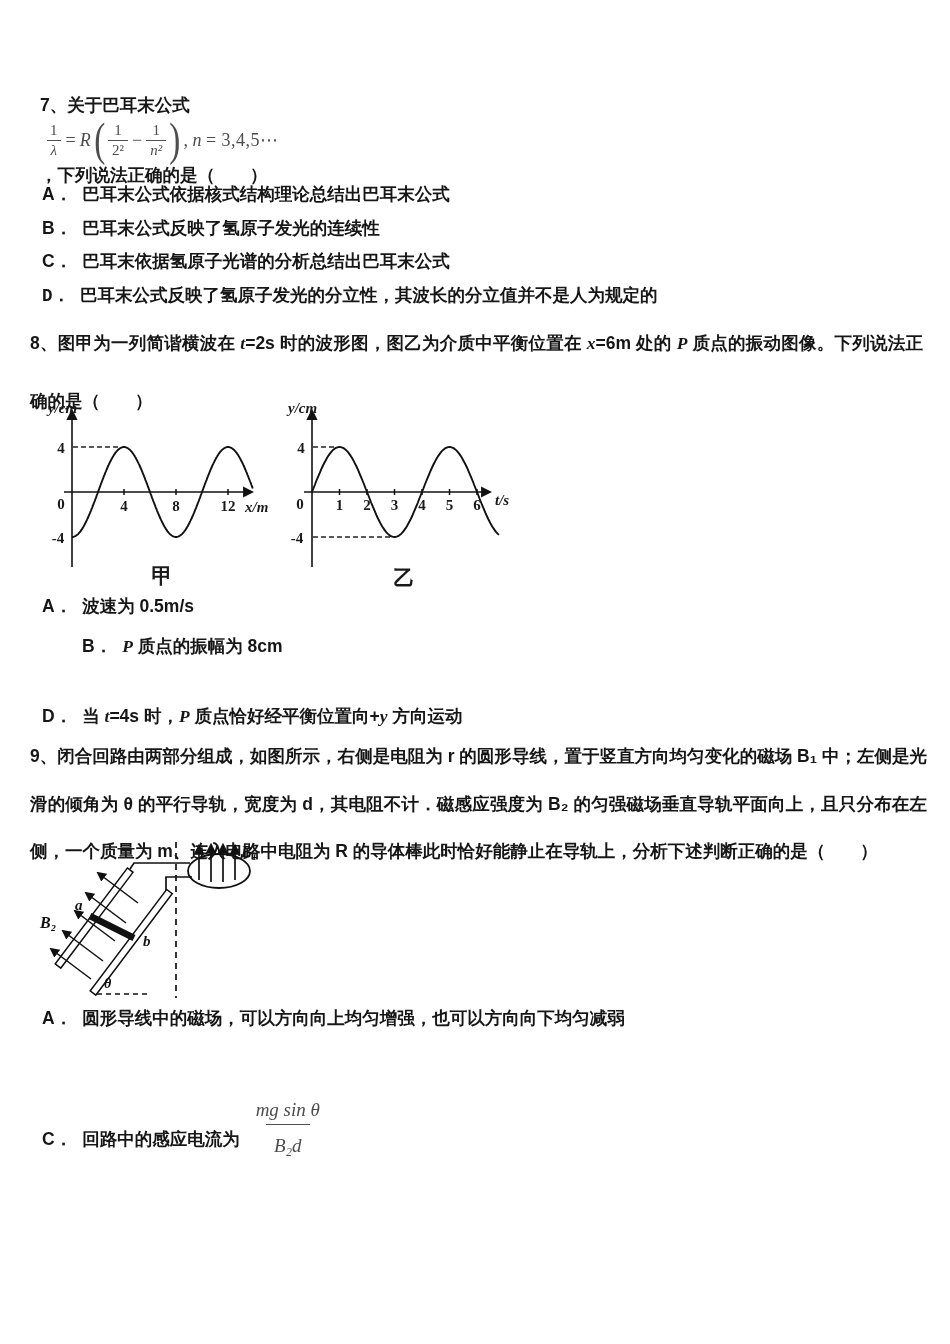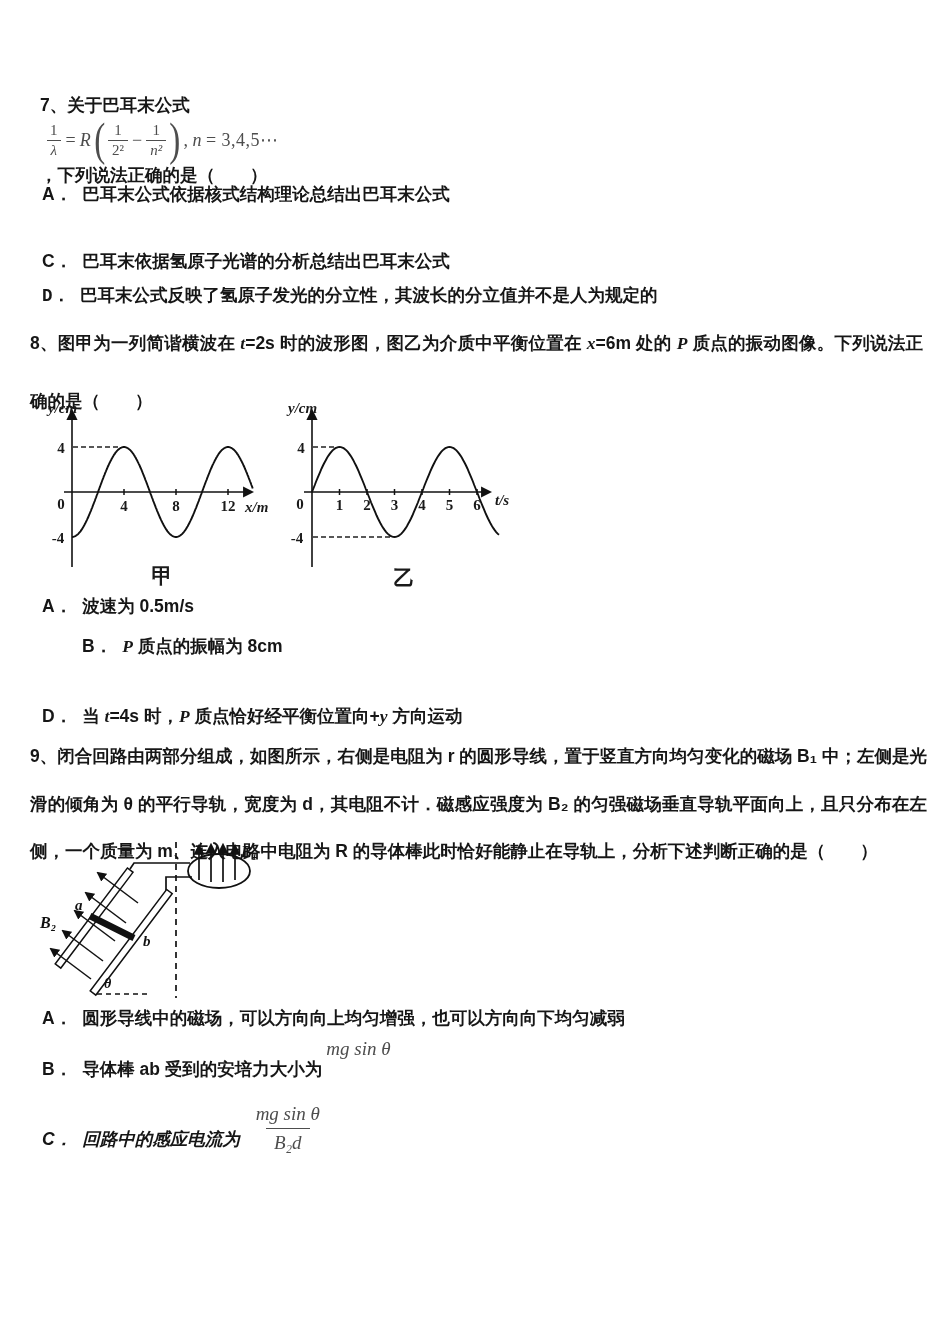--- a/index.html
+++ b/index.html
@@ -27,21 +27,21 @@
   .paren { font-size:46px; font-weight:400; color:#4d4d4d; display:inline-block; transform:scaleX(.72); margin:0 -3px; line-height:1; }
   .ftail { font-size:18px; letter-spacing:.5px; }
   
   .raised { position:relative; top:-20px; margin-left:4px;
     font-family:"Liberation Serif","DejaVu Serif",serif; font-style:italic;
     font-weight:500; font-size:19px; color:#4d4d4d; }
   .bigfrac { display:inline-flex; flex-direction:column; align-items:center; margin-left:8px;
     font-family:"Liberation Serif","DejaVu Serif",serif; font-style:italic;
     font-weight:500; font-size:19px; color:#4d4d4d; line-height:1.25; }
   .bigfrac .top { padding:0 8px 2px; }
-  .bigfrac .bot { border-top:1.5px solid #4d4d4d; padding:2px 8px 0; }
+  .bigfrac .bot { border-top:1.5px solid #4d4d4d; padding:9px 8px 0; }
   
   .ax-num { font-family:"Liberation Serif","DejaVu Serif",serif; font-size:15px; font-weight:700; fill:#1a1a1a; }
   .ax-lab { font-family:"Liberation Serif","DejaVu Serif",serif; font-size:15px; font-weight:700; font-style:italic; fill:#1a1a1a; }
   .panel-lab { font-family:"Liberation Sans","DejaVu Sans",sans-serif; font-size:21px; font-weight:700; fill:#1a1a1a; }
   .dg-lab { font-family:"Liberation Serif","DejaVu Serif",serif; font-weight:700; font-style:italic; fill:#111; }
 </style>
 </head>
 <body>
 
 <div id="page">
@@ -68,20 +68,23 @@
       <span class="paren">)</span>
       <span class="ftail">, </span>
       <span class="ftail it">n</span>
       <span class="ftail"> = 3,4,5⋯</span>
     </span>
     <span>，下列说法正确的是（　　）</span>
   </div>
 
   <div class="opt" style="left:42px; top:182px;text-align:center;">
     <span class="olabel">A．</span><span>巴耳末公式依据核式结构理论总结出巴耳末公式</span>
+  </div>
+  <div class="opt" style="left:42px; top:216px;">
+    <span class="olabel">B．</span><span>巴耳末公式反映了氢原子发光的连续性</span>
   </div>
   <div class="opt" style="left:42px; top:249px;">
     <span class="olabel">C．</span><span>巴耳末依据氢原子光谱的分析总结出巴耳末公式</span>
   </div>
   <div class="opt" style="left:42px; top:283px;font-family:Liberation Mono, monospace;">
     <span class="olabel">D．</span><span>巴耳末公式反映了氢原子发光的分立性，其波长的分立值并不是人为规定的</span>
   </div>
 
   <p class="abs stem" style="left:30px; top:314px; width:893px;">
     <span>8、图甲为一列简谐横波在 </span><em>t</em><span>=2s 时的波形图，图乙为介质中平衡位置在 </span><em>x</em><span>=6m 处的 </span><em>P</em><span> 质点的振动图像。下列说法正确的是（　　）</span>
@@ -193,25 +196,22 @@
     <text class="dg-lab" x="208" y="21" font-size="16">B₁</text>
     <text class="dg-lab" x="7" y="92" font-size="16">B₂</text>
     <text class="dg-lab" x="42" y="74" font-size="15">a</text>
     <text class="dg-lab" x="110" y="110" font-size="15">b</text>
     <text class="dg-lab" x="71" y="152" font-size="14">θ</text>
   </svg>
 
   <div class="opt" style="left:42px; top:1006px;">
     <span class="olabel">A．</span><span>圆形导线中的磁场，可以方向向上均匀增强，也可以方向向下均匀减弱</span>
   </div>
-  <div class="opt" style="left:42px; top:1057px;">
-    <span class="olabel">B．</span><span>导体棒 ab 受到的安培力大小为</span><span class="raised">mg sin θ</span>
-  </div>
   <div class="opt" style="left:42px; top:1096px; display:flex; align-items:center; height:64px;">
-    <span style="position:relative; top:11px;font-style:italic;">
+    <span style="position:relative; top:11px;">
       <span class="olabel">C．</span><span>回路中的感应电流为</span>
     </span>
     <span class="bigfrac">
       <span class="top">mg sin θ</span>
       <span class="bot">B₂d</span>
     </span>
   </div>
 
 </div>
 

